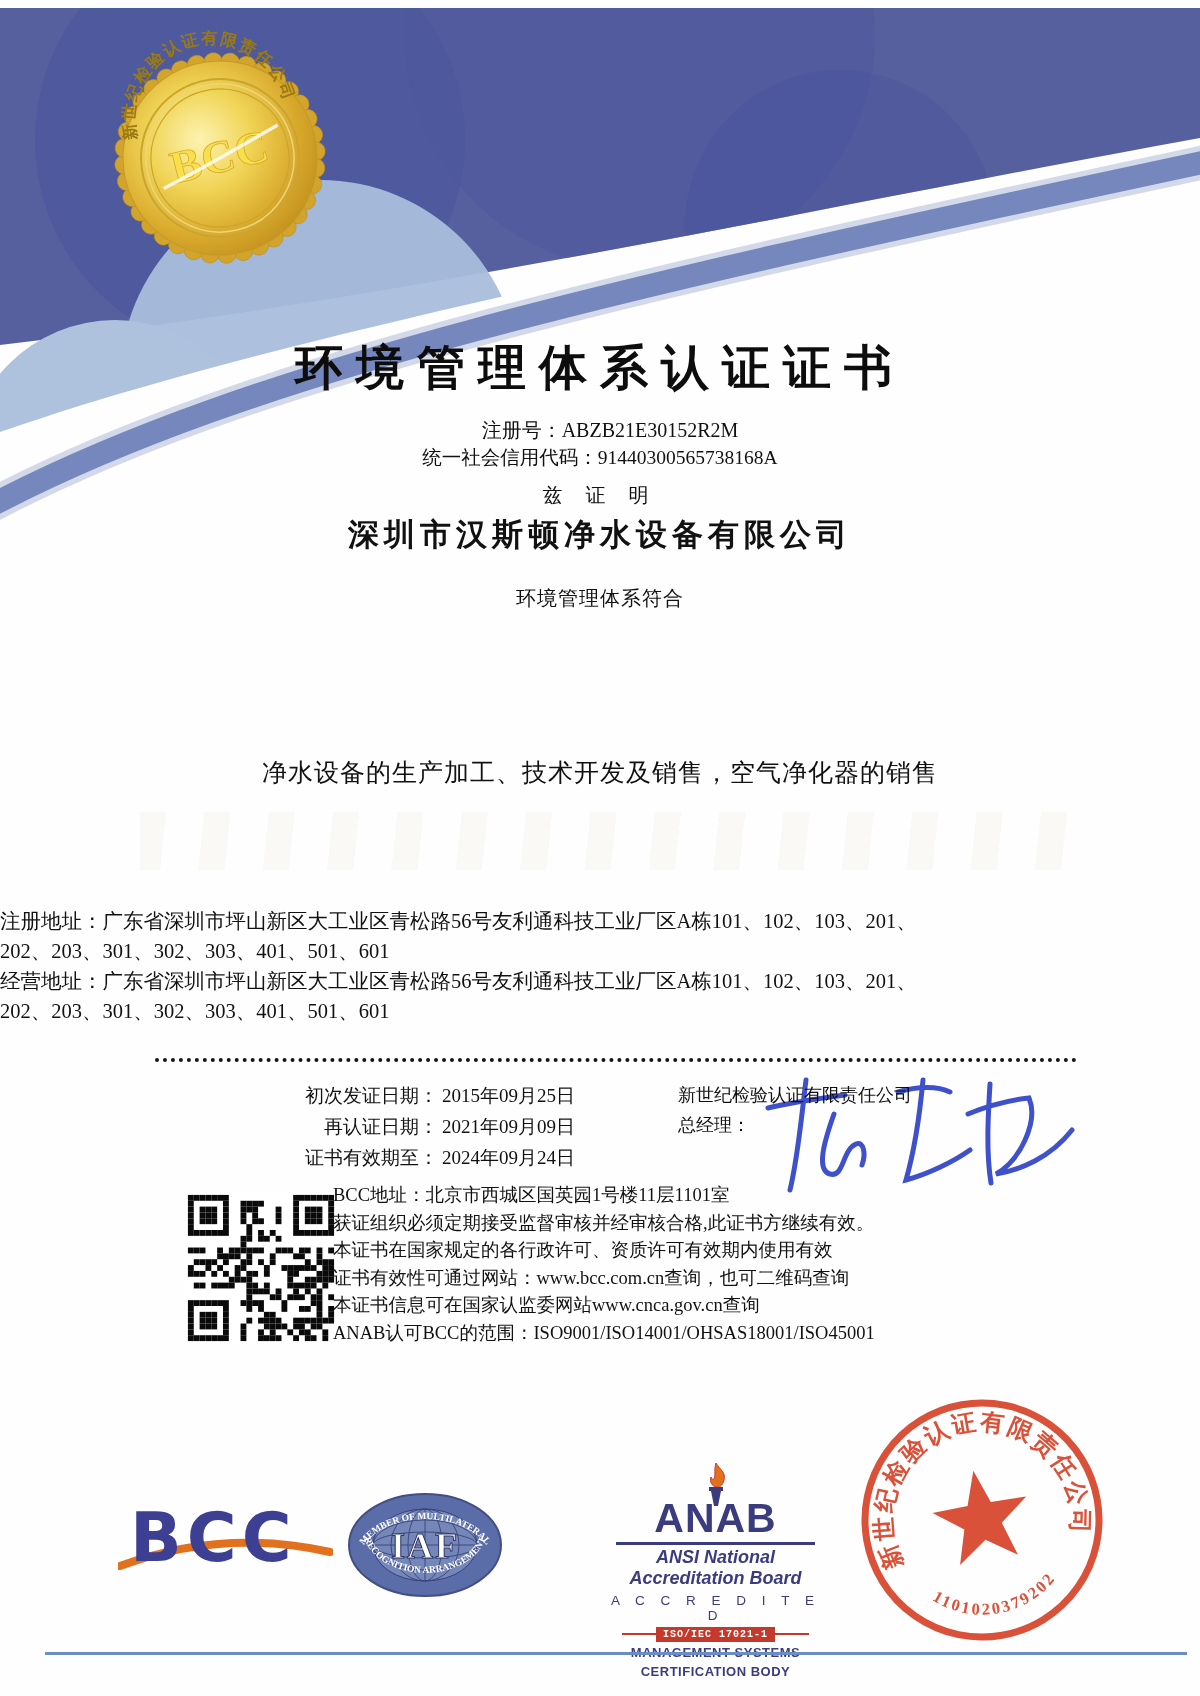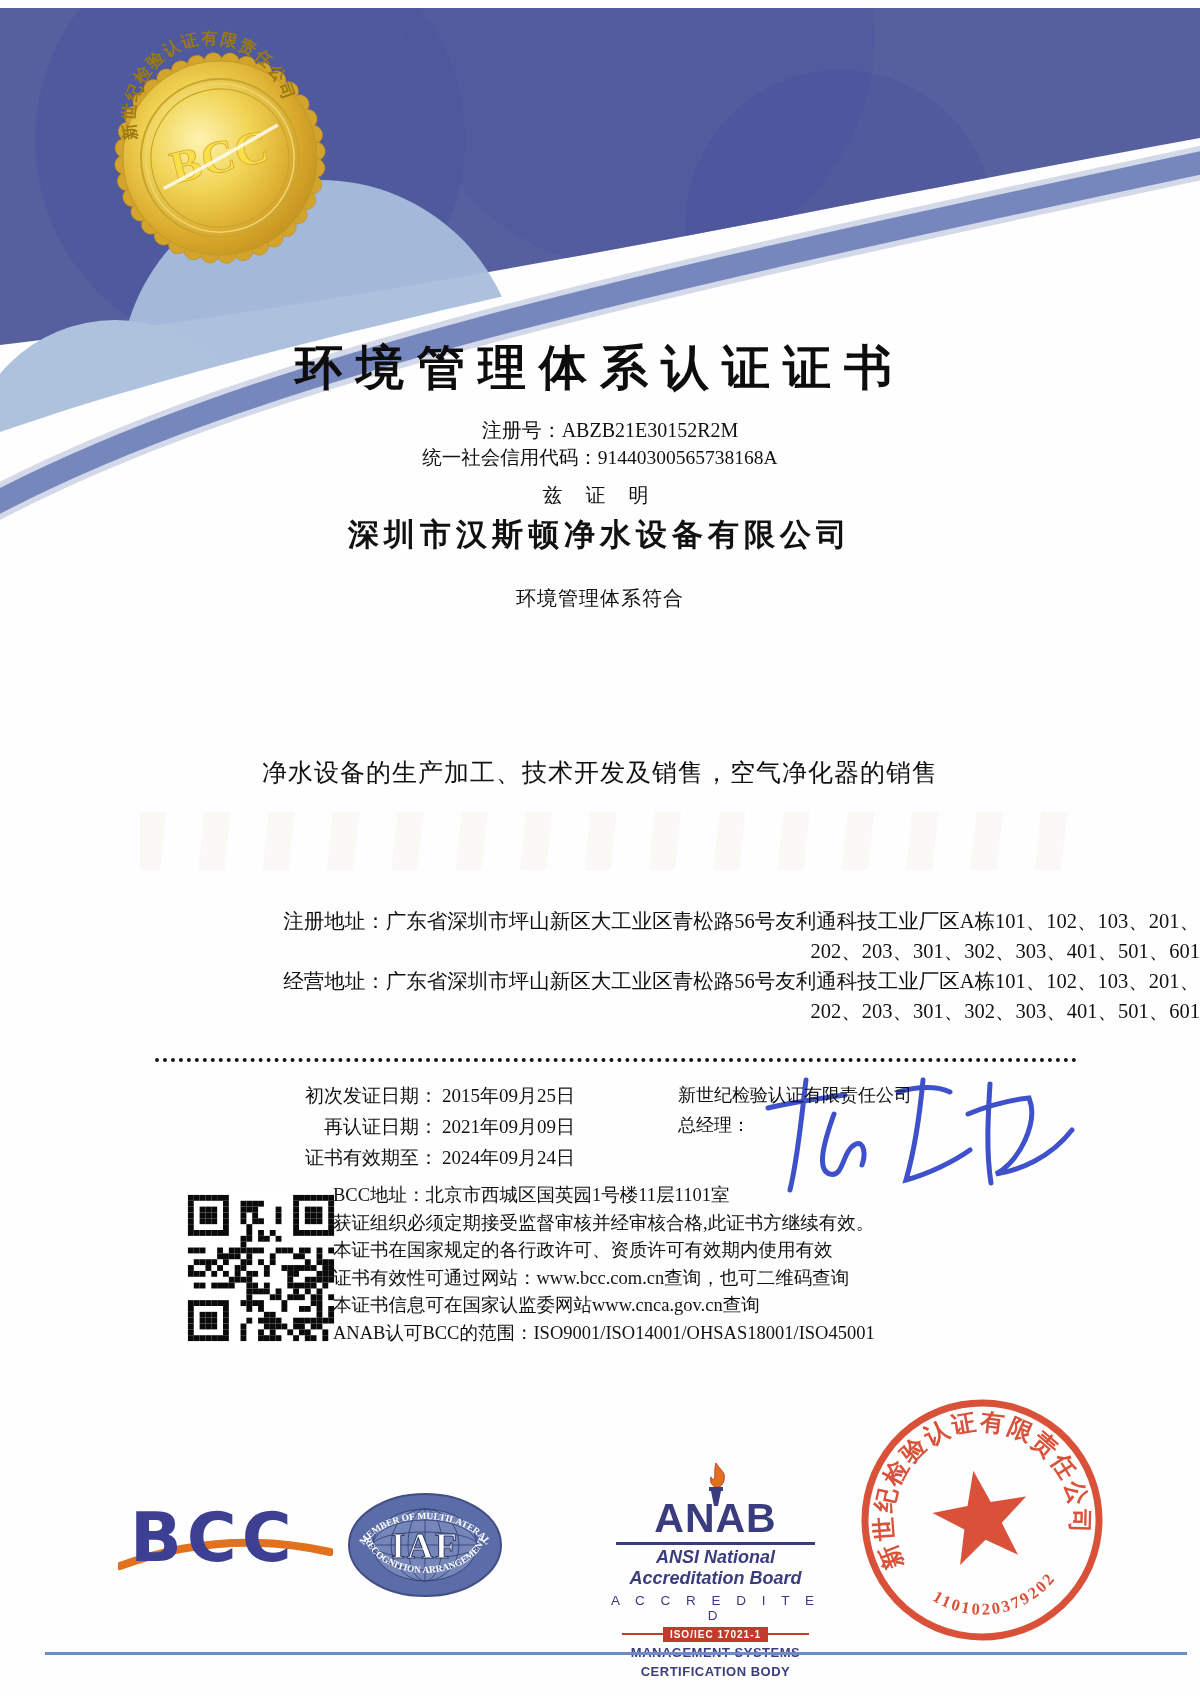--- a/index.html
+++ b/index.html
@@ -13,21 +13,21 @@
   .title{top:336px;font-size:48px;font-weight:bold;letter-spacing:13px;color:#0d0d0d;}
   .regline{top:417px;font-size:20px;padding-left:10px;}
   .creditline{top:444px;font-size:19.5px;}
   .certify{top:482px;font-size:20px;letter-spacing:9px;}
   .company{top:514px;font-size:31px;font-weight:bold;letter-spacing:5px;}
   .system{top:585px;font-size:20px;letter-spacing:1px;}
   .standard{top:613px;font-size:21px;}
   .scope{top:756px;font-size:25px;letter-spacing:1px;}
   .wmark{left:140px;top:812px;width:930px;height:58px;opacity:.5;
     background:repeating-linear-gradient(96deg,rgba(214,196,150,.18) 0 26px,rgba(255,255,255,0) 26px 64px);}
-  .addr{left:0;width:1200px;text-align:right;font-size:20.5px;line-height:30px;}
+  .addr{left:0;width:1200px;text-align:left;font-size:20.5px;line-height:30px;}
   .addr1{top:906px;} .addr2{top:936px;} .addr3{top:966px;} .addr4{top:996px;}
   .dots{left:155px;top:1058px;width:922px;border-top:4.5px dotted #161616;}
   .dates{left:238px;top:1080px;font-size:19px;line-height:31px;}
   .dates .row{display:flex;}
   .dates .lab{width:200px;text-align:right;}
   .dates .val{padding-left:4px;}
   .issuer{left:678px;top:1080px;font-size:18px;line-height:30px;}
   #sig{left:738px;top:1062px;width:350px;height:135px;mix-blend-mode:multiply;}
   #qr{left:185px;top:1192px;width:152px;height:152px;}
   .info{left:333px;top:1182px;font-size:18.5px;line-height:27.5px;white-space:nowrap;}
@@ -35,21 +35,21 @@
   #bcc-logo{left:118px;top:1502px;width:215px;height:100px;}
   #bcc-logo .bcc-txt{position:absolute;left:12px;top:2px;font-family:"DejaVu Sans","Liberation Sans",sans-serif;
     font-weight:900;font-size:68px;letter-spacing:5px;color:#3c3f92;line-height:1;}
   #iaf-logo{left:345px;top:1490px;width:160px;height:110px;}
   #anab{left:608px;top:1462px;width:215px;text-align:center;color:#3b3c7e;
     font-family:"Liberation Sans","DejaVu Sans",sans-serif;}
   #anab .name{font-size:41px;font-weight:900;letter-spacing:1px;line-height:1;margin-top:-8px;}
   #anab .rule{height:2.5px;background:#3b3c7e;margin:3px 8px 2px 8px;}
   #anab .board{font-size:18px;font-weight:bold;font-style:italic;}
   #anab .accr{font-size:13.5px;letter-spacing:6px;margin-top:4px;color:#3b3c7e;}
-  #anab .isorow{display:flex;align-items:center;margin:4px 14px 2px 14px;}
+  #anab .isorow{display:flex;align-items:center;margin:4px 14px 2px 14px;font-family:Liberation Mono, monospace;}
   #anab .isorow .ln{flex:1;height:2px;background:#c5392c;}
   #anab .badge{background:#c5392c;color:#fff;font-size:10px;font-weight:bold;
     padding:2px 7px;letter-spacing:1px;}
   #anab .ms{font-size:13px;font-weight:bold;letter-spacing:.5px;line-height:16px;margin-top:3px;}
   #stamp{left:850px;top:1388px;width:264px;height:264px;mix-blend-mode:multiply;}
   .blueline{left:45px;top:1652px;width:1142px;height:3px;background:#6b8cc7;}
   svg text{font-family:"Liberation Serif","DejaVu Serif",serif;}
 </style>
 </head>
 <body>

